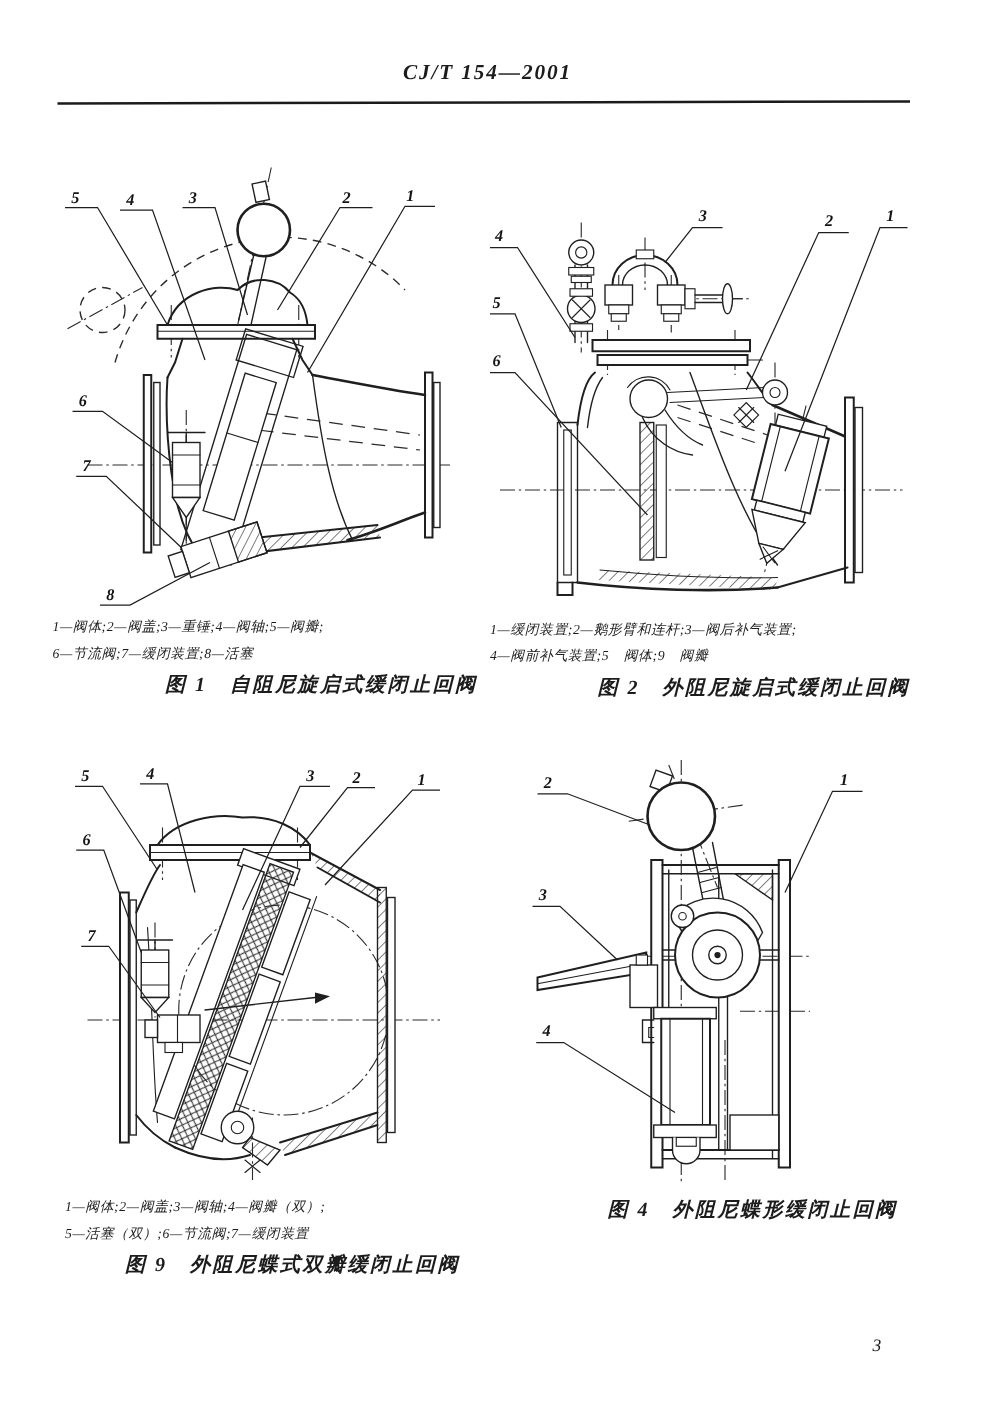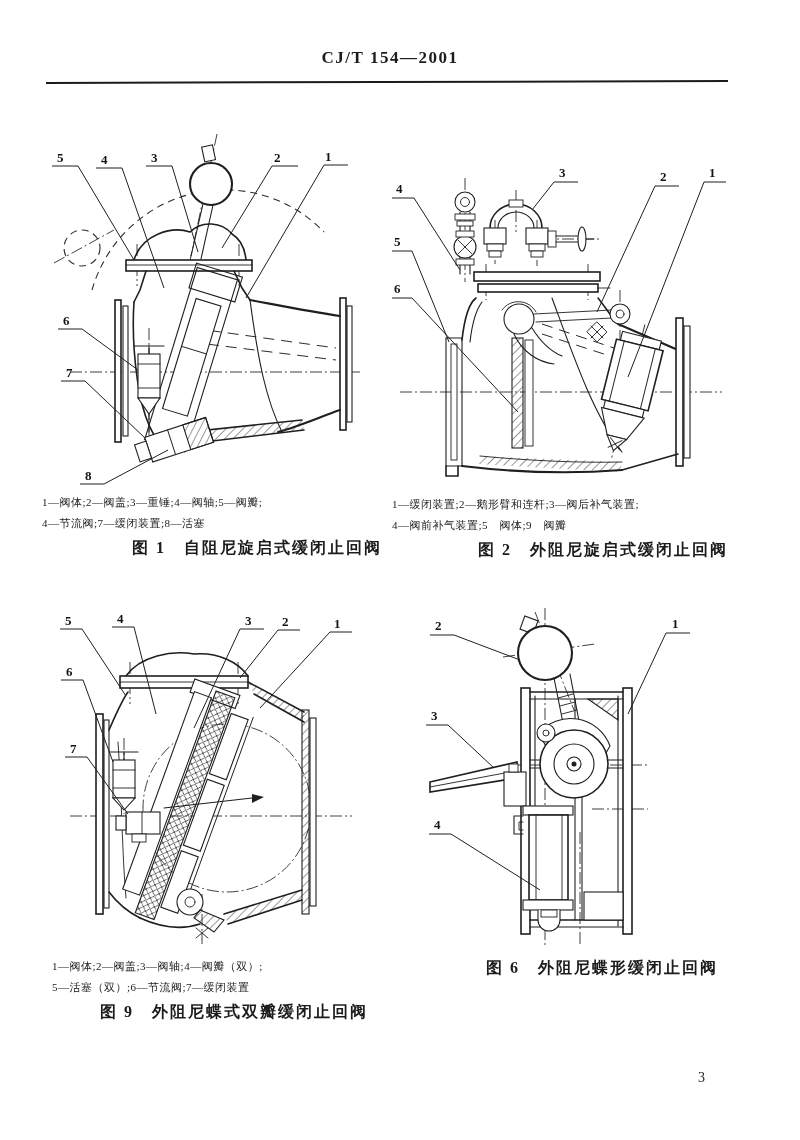--- a/index.html
+++ b/index.html
@@ -1,19 +1,19 @@
 <!DOCTYPE html>
 <html><head>
 <meta charset="utf-8">
 <style>
   html,body { margin:0; padding:0; background:#e8e8e8; }
   .page {
     position:relative; width:800px; height:1140px; margin:0 auto;
     background:#ffffff; overflow:hidden;
-    font-family:"Liberation Serif","DejaVu Serif",serif; color:#1c1c1c;
+    font-family:"Liberation Serif","DejaVu Serif",serif; color:#1c1c1c;font-style:italic;
   }
   .doc-header {
     position:absolute; left:0; top:48px; width:780px; text-align:center;
     font-size:17px; font-weight:bold; letter-spacing:1.5px;
   }
   .header-rule {
     position:absolute; left:46px; top:81px; width:682px; height:2px;
     background:#1b1b1b; transform:rotate(-0.15deg);
   }
   .figure { position:absolute; }
@@ -138,21 +138,21 @@
         <text class="num" x="59" y="44">4</text>
         <text class="num" x="109" y="42">3</text>
         <text class="num" x="232" y="42">2</text>
         <text class="num" x="283" y="41">1</text>
         <text class="num" x="21" y="205">6</text>
         <text class="num" x="24" y="257">7</text>
         <text class="num" x="43" y="360">8</text>
       </g>
     </svg>
     <div class="cap">1—阀体;2—阀盖;3—重锤;4—阀轴;5—阀瓣;</div>
-    <div class="cap">4—节流阀;7—缓闭装置;8—活塞</div>
+    <div class="cap">6—节流阀;7—缓闭装置;8—活塞</div>
     <div class="fig-title">图 1　自阻尼旋启式缓闭止回阀</div>
   </div>
 
   <div class="figure" style="left:392px; top:152px; width:336px;">
     <svg class="fig-svg" width="336" height="336" viewBox="0 0 336 336">
       <defs>
         <pattern id="h2" width="6" height="6" patternUnits="userSpaceOnUse" patternTransform="rotate(45)">
           <line x1="0" y1="0" x2="0" y2="6" stroke="#333" stroke-width="1"></line>
         </pattern>
       </defs>
@@ -460,18 +460,18 @@
         <polyline class="leader" points="28,33 52,33 118,58"></polyline>
         <polyline class="leader" points="288,31 264,31 226,112"></polyline>
         <polyline class="leader" points="24,123 46,123 92,166"></polyline>
         <polyline class="leader" points="27,232 49,232 138,288"></polyline>
         <text class="num" x="33" y="28">2</text>
         <text class="num" x="270" y="26">1</text>
         <text class="num" x="29" y="118">3</text>
         <text class="num" x="32" y="227">4</text>
       </g>
     </svg>
-    <div class="fig-title">图 6　外阻尼蝶形缓闭止回阀</div>
+    <div class="fig-title">图 4　外阻尼蝶形缓闭止回阀</div>
   </div>
 
   <div class="page-number">3</div>
 
 </div>
 
 </body></html>

